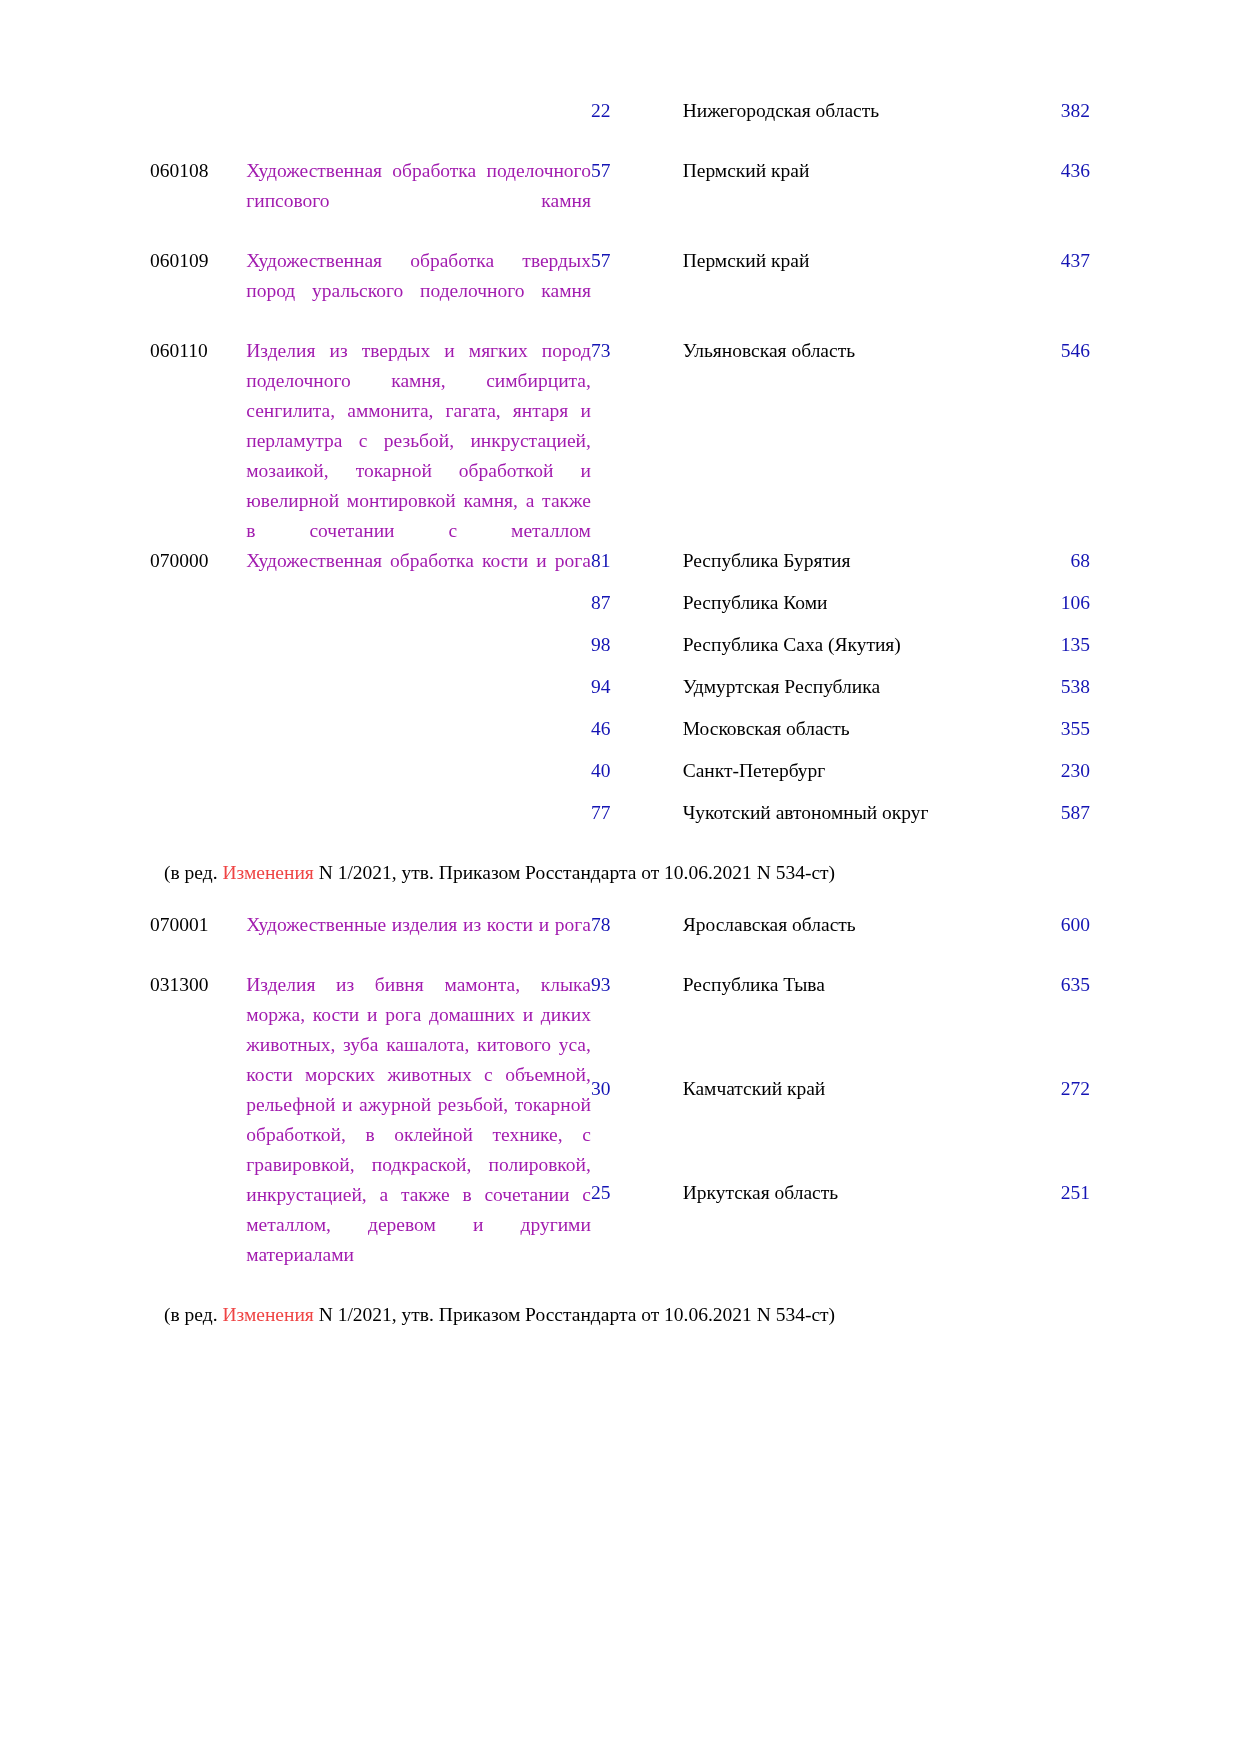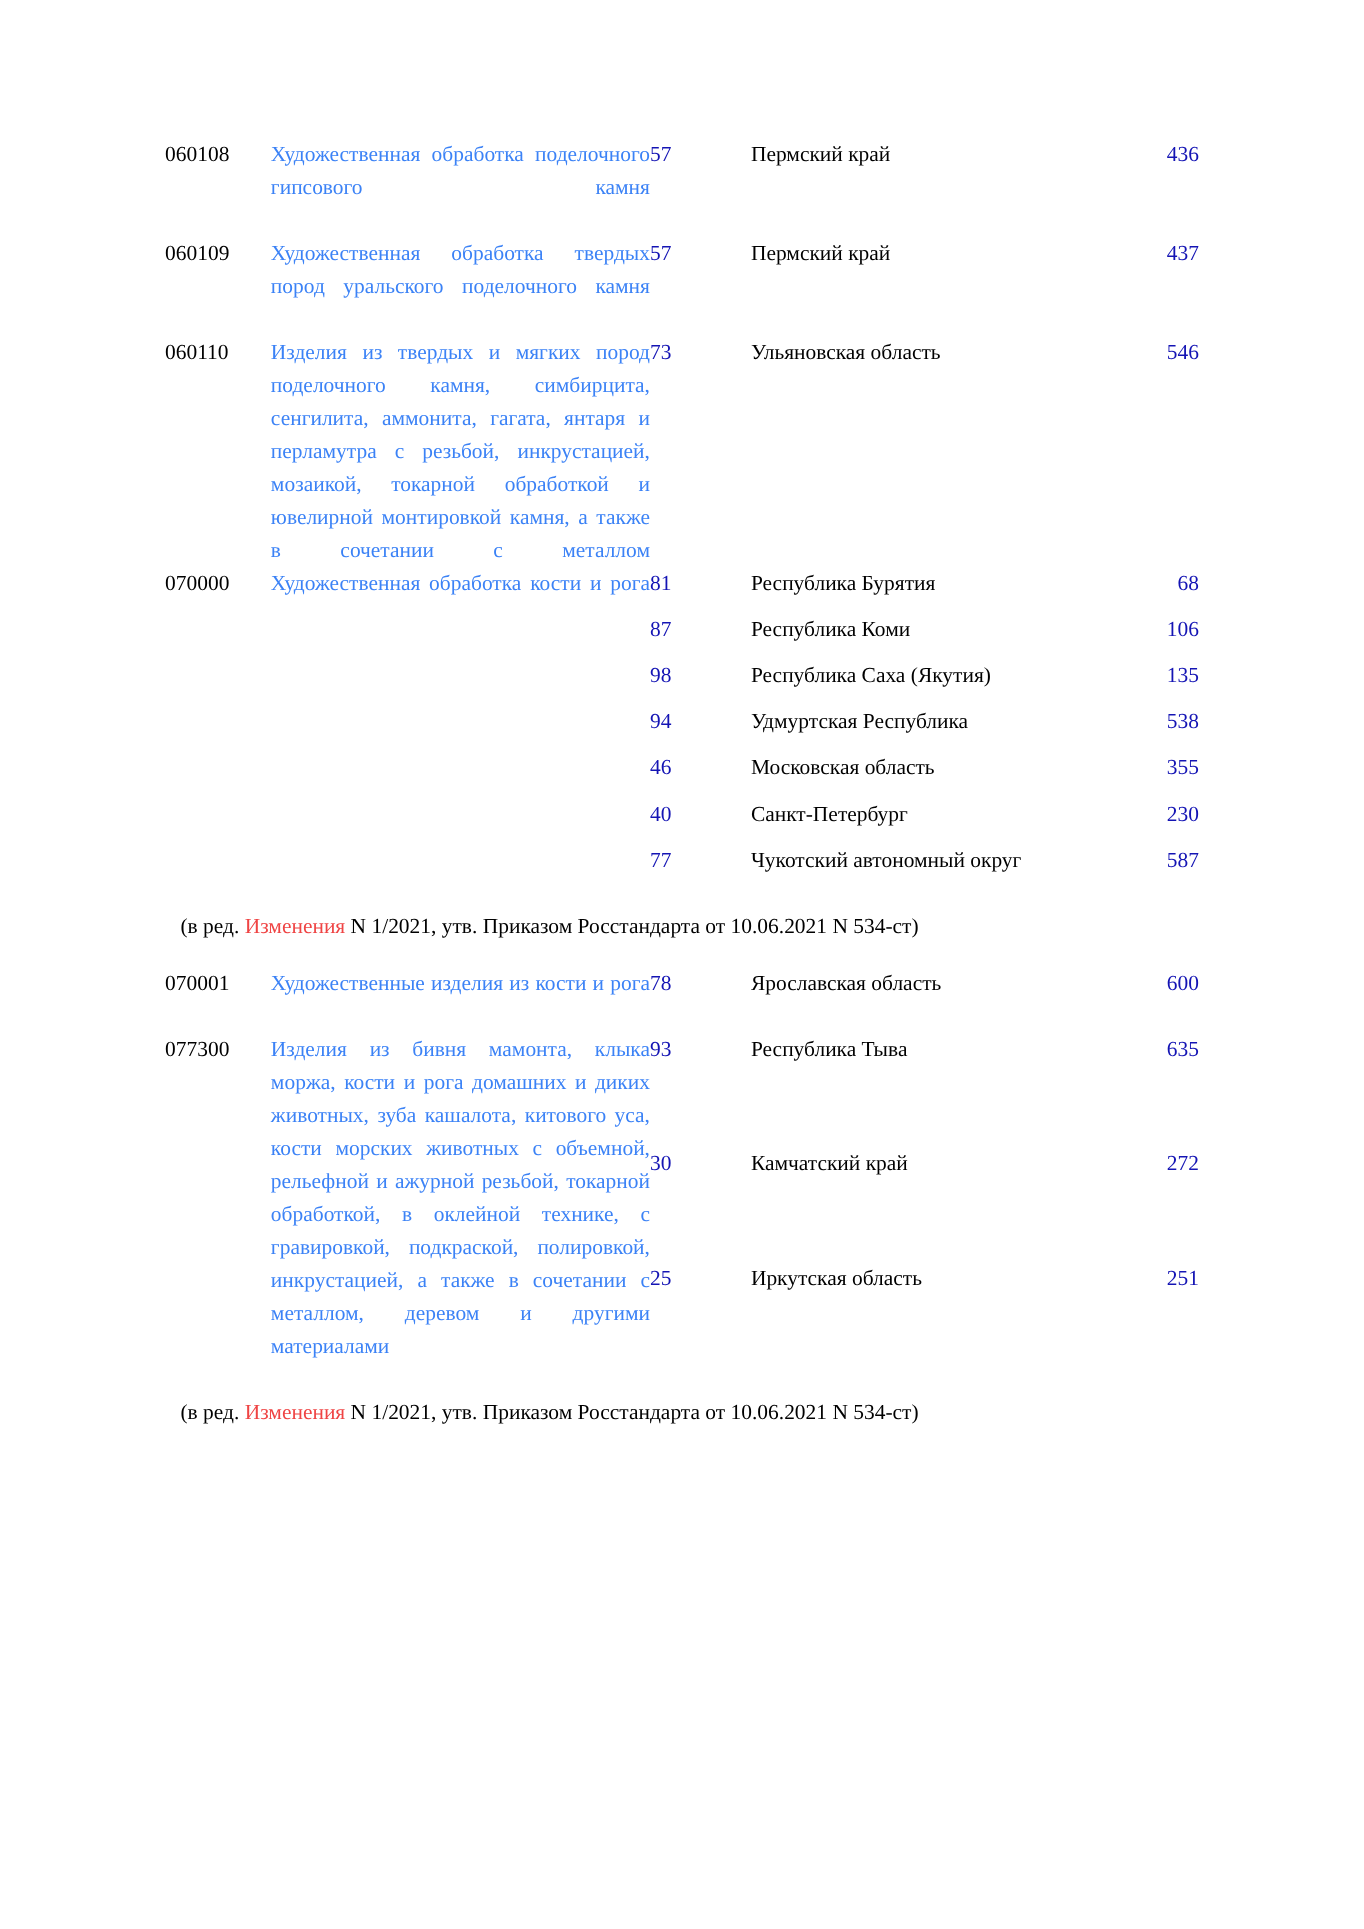--- a/index.html
+++ b/index.html
@@ -47,21 +47,21 @@
   .cell-code {
     padding-left: 18px;
     white-space: nowrap;
     color: #000;
   }
   .cell-desc {
     text-align: justify;
     text-align-last: left;
     padding-right: 8px;
     padding-left: 14px;
-    color: #3b82f6;
+    color: #a21caf;
     hyphens: none;
   }
   .cell-desc.just-all { text-align-last: justify; }
 
   .cell-rcode {
     text-align: left;
     padding-left: 34px;
     color: #1414b4;
     white-space: nowrap;
   }
@@ -111,20 +111,27 @@
   <table class="reg-table blk">
     <colgroup>
       <col class="c-code">
         <col class="c-desc">
         <col class="c-rcode">
         <col class="c-reg">
         <col class="c-num">
     </colgroup>
     <tbody>
 
+      <tr>
+        <td class="cell-code"></td>
+        <td class="cell-desc"></td>
+        <td class="cell-rcode">22</td>
+        <td class="cell-region">Нижегородская область</td>
+        <td class="cell-num">382</td>
+      </tr>
 
       <tr class="entry-gap">
           <td colspan="5"></td>
         </tr>
 
       <tr>
         <td class="cell-code">060108</td>
         <td class="cell-desc just-all">Художественная обработка поделочного гипсового камня</td>
         <td class="cell-rcode">57</td>
         <td class="cell-region">Пермский край</td>
@@ -250,21 +257,21 @@
         <td class="cell-rcode">78</td>
         <td class="cell-region">Ярославская область</td>
         <td class="cell-num">600</td>
       </tr>
 
       <tr class="entry-gap">
           <td colspan="5"></td>
         </tr>
 
       <tr>
-        <td class="cell-code" rowspan="5">077300</td>
+        <td class="cell-code" rowspan="5">031300</td>
         <td class="cell-desc just-all" rowspan="5">Изделия из бивня мамонта, клыка моржа, кости и рога домашних и диких животных, зуба кашалота, китового уса, кости морских животных с объемной, рельефной и ажурной резьбой, токарной обработкой, в оклейной технике, с гравировкой, подкраской, полировкой, инкрустацией, а также в сочетании с металлом, деревом и другими материалами</td>
         <td class="cell-rcode">93</td>
         <td class="cell-region">Республика Тыва</td>
         <td class="cell-num">635</td>
       </tr>
       <tr class="small-gap">
           <td colspan="3"></td>
         </tr>
 
       <tr>

